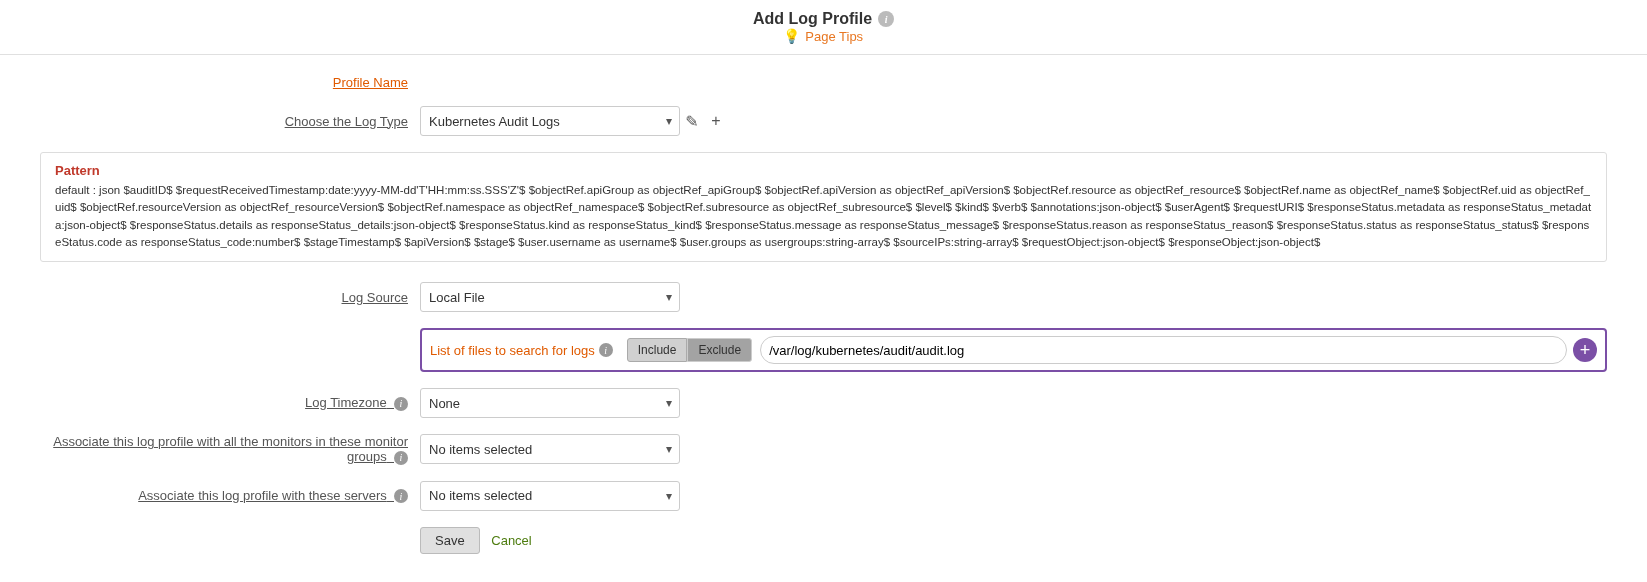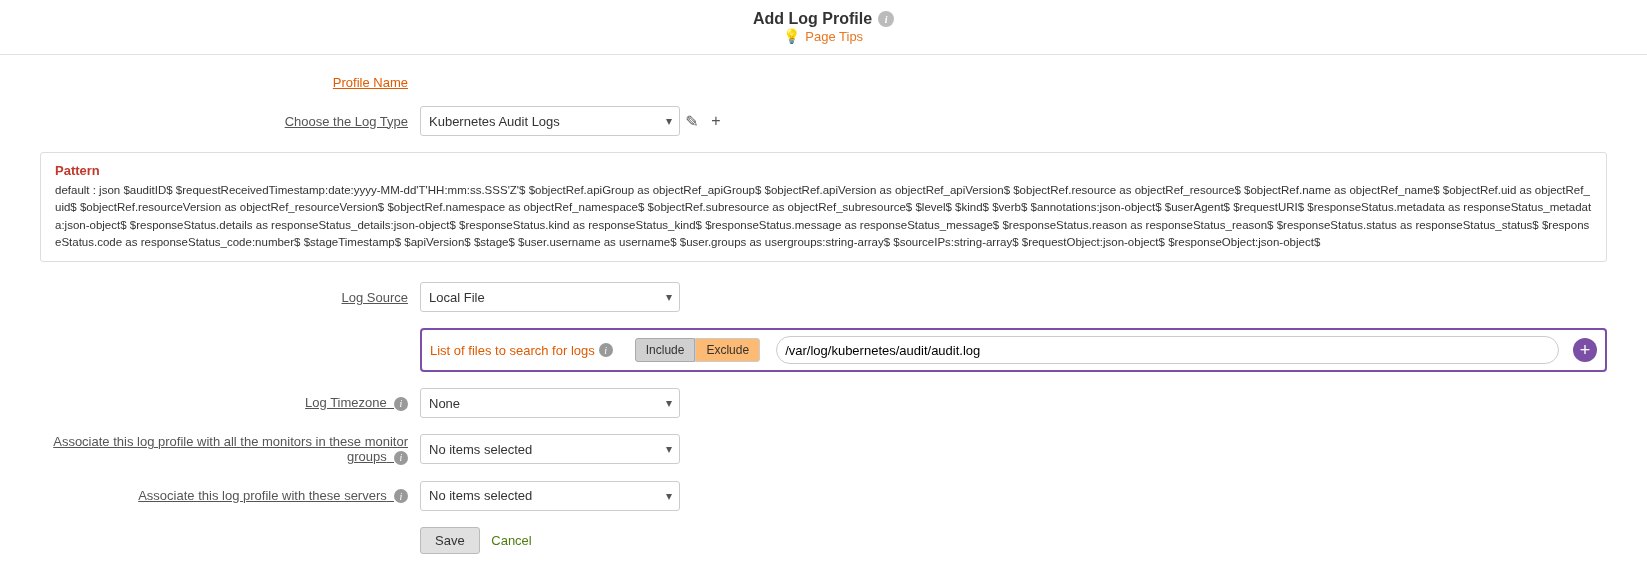--- a/index.html
+++ b/index.html
@@ -139,21 +139,21 @@
     .pattern-text {
       font-size: 11.5px;
       color: #333;
       line-height: 1.5;
       word-break: break-all;
     }
 
     .files-row {
       display: flex;
       align-items: center;
-      gap: 8px;
+      gap: 0;
       border: 2px solid #7b4fa6;
       border-radius: 4px;
       padding: 6px 8px;
       background: #fff;
     }
 
     .files-label {
       color: #e05a00;
       font-size: 13px;
       display: flex;
@@ -166,21 +166,21 @@
     .include-exclude-btns {
       display: flex;
       margin-right: 8px;
     }
 
     .inc-btn {
       padding: 4px 10px;
       font-size: 12px;
       border: 1px solid #ccc;
       cursor: pointer;
-      background: #fdba74;
+      background: #a3a3a3;
       color: #333;
     }
 
     .inc-btn.active {
       background: #d0d0d0;
       border-color: #aaa;
     }
 
     .inc-btn:first-child {
       border-radius: 3px 0 0 3px;

